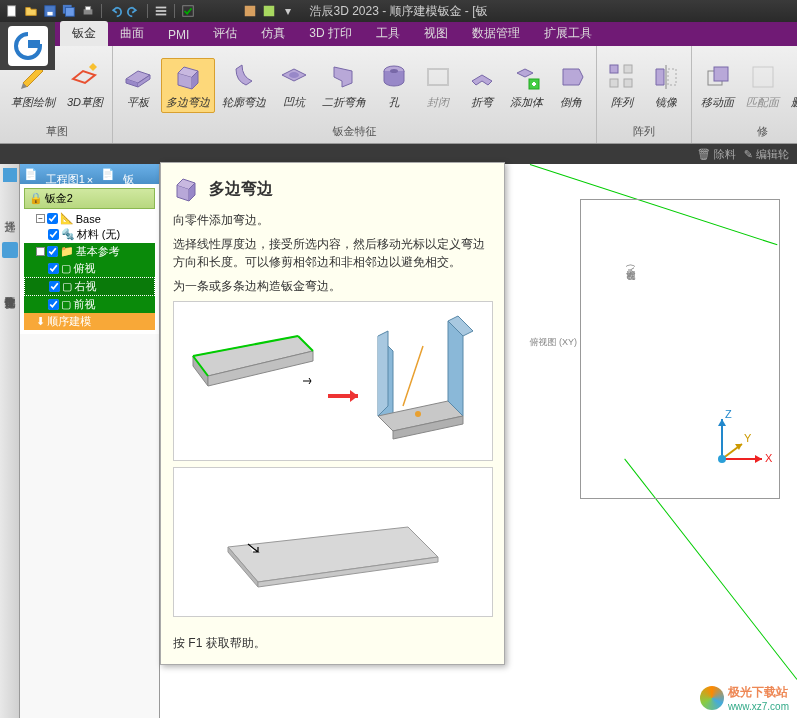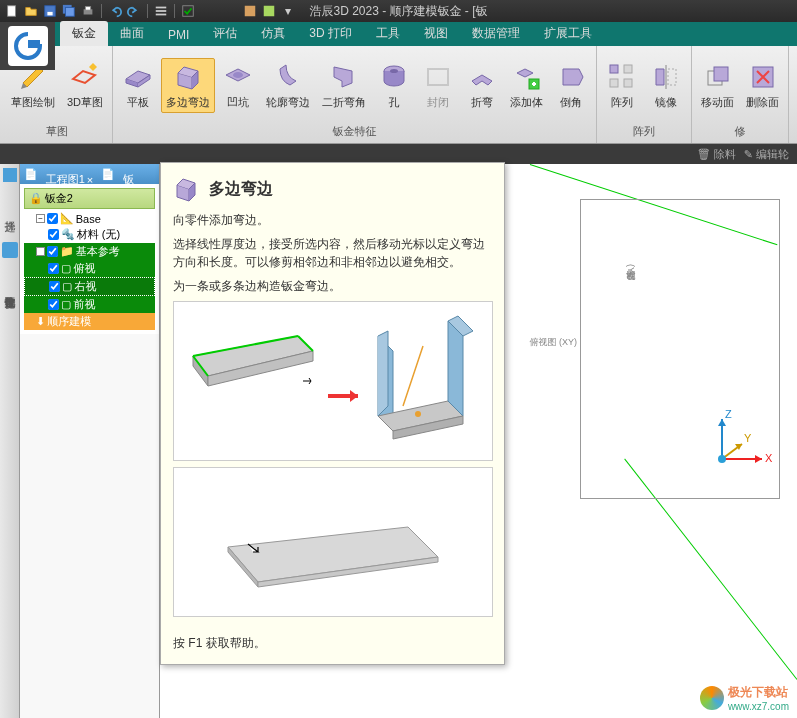--- a/index.html
+++ b/index.html
@@ -4,28 +4,28 @@
 <style>
 * { margin: 0; padding: 0; box-sizing: border-box; }
 body { width: 797px; height: 718px; font-family: "Microsoft YaHei", sans-serif; font-size: 12px; background: #fff; overflow: hidden; position: relative; }
 .titlebar { height: 22px; background: linear-gradient(#3a3a3a, #2a2a2a); display: flex; align-items: center; padding: 0 4px; color: #ddd; }
 .qat { display: flex; gap: 3px; align-items: center; }
 .qat-btn { width: 16px; height: 16px; display: flex; align-items: center; justify-content: center; cursor: pointer; }
 .title-text { position: absolute; left: 50%; transform: translateX(-50%); color: #ccc; }
 .logo-area { width: 55px; height: 48px; background: #404040; display: flex; align-items: center; justify-content: center; position: absolute; left: 0; top: 22px; }
 .logo { width: 40px; height: 40px; background: #fff; border-radius: 4px; display: flex; align-items: center; justify-content: center; }
 .logo svg { width: 32px; height: 32px; }
-.ribbon-tabs { height: 24px; background: #0f766e; display: flex; align-items: end; padding-left: 60px; }
+.ribbon-tabs { height: 24px; background: #701a75; display: flex; align-items: end; padding-left: 60px; }
 .ribbon-tab { padding: 4px 12px; color: #ddd; cursor: pointer; font-size: 12px; }
 .ribbon-tab.active { background: #e8e8e8; color: #333; border-radius: 3px 3px 0 0; }
 .ribbon-body { height: 98px; background: linear-gradient(#f0f0f0, #d8d8d8); border-bottom: 1px solid #999; display: flex; padding-left: 2px; }
 .ribbon-group { display: flex; flex-direction: column; align-items: center; border-right: 1px solid #bbb; padding: 2px 4px; }
 .ribbon-group-items { display: flex; flex: 1; align-items: center; gap: 2px; }
 .ribbon-group-label { font-size: 11px; color: #555; padding: 2px 0; text-align: right; }
-.rbtn { display: flex; flex-direction: column; align-items: center; justify-content: center; padding: 2px 4px; cursor: pointer; border: 1px solid transparent; border-radius: 2px; min-width: 40px; }
+.rbtn { display: flex; flex-direction: column; align-items: center; justify-content: center; padding: 2px 4px; cursor: pointer; border: 1px solid transparent; border-radius: 2px; min-width: 40px; font-style: italic; }
 .rbtn.active { background: #fdd87a; border-color: #d8a030; }
 .rbtn-icon { width: 32px; height: 32px; display: flex; align-items: center; justify-content: center; }
 .rbtn-label { font-size: 11px; color: #333; margin-top: 2px; white-space: nowrap; }
 .statusbar2 { height: 20px; background: #3a3a3a; color: #aaa; display: flex; justify-content: flex-end; align-items: center; padding: 0 8px; font-size: 11px; gap: 8px; }
 .work-area { display: flex; height: 556px; position: relative; }
 .sidebar { width: 20px; background: linear-gradient(90deg, #e8e8e8, #d0d0d0); border-right: 1px solid #999; display: flex; flex-direction: column; align-items: center; padding-top: 4px; gap: 30px; }
 .sidebar-label { writing-mode: vertical-rl; font-size: 11px; color: #555; }
 .sidebar-icon { width: 16px; height: 16px; background: #4a9fd8; border-radius: 2px; }
 .tree-panel { width: 140px; background: #f8f8f8; border-right: 1px solid #999; overflow: hidden; }
 .tree-tabs { height: 20px; background: linear-gradient(#6ab0e8, #4a90c8); display: flex; align-items: center; padding: 0 4px; font-size: 11px; color: #fff; gap: 4px; }
@@ -196,33 +196,33 @@
               <path d="M6 12 L6 24 L20 28 L20 16 Z" fill="#b8a8d8" stroke="#7868a8"></path>
               <path d="M20 16 L26 10 L26 22 L20 28" fill="#9888c8" stroke="#7868a8"></path>
               <path d="M6 12 L12 6 L26 10 L20 16" fill="#c8b8e0" stroke="#7868a8"></path>
             </svg>
           </div>
           <span class="rbtn-label">多边弯边</span>
         </div>
       <div class="rbtn">
           <div class="rbtn-icon">
             <svg width="32" height="32">
+              <path d="M8 8 Q8 20 18 24 L24 20 Q14 16 14 4 Z" fill="#b8a8d8" stroke="#7868a8"></path>
+            </svg>
+          </div>
+          <span class="rbtn-label">轮廓弯边</span>
+        </div>
+      <div class="rbtn">
+          <div class="rbtn-icon">
+            <svg width="32" height="32">
               <path d="M4 14 L16 8 L28 14 L16 20 Z" fill="#b8a8d8" stroke="#7868a8"></path>
               <ellipse cx="16" cy="14" rx="5" ry="3" fill="#9888c8"></ellipse>
             </svg>
           </div>
           <span class="rbtn-label">凹坑</span>
-        </div>
-      <div class="rbtn">
-          <div class="rbtn-icon">
-            <svg width="32" height="32">
-              <path d="M8 8 Q8 20 18 24 L24 20 Q14 16 14 4 Z" fill="#b8a8d8" stroke="#7868a8"></path>
-            </svg>
-          </div>
-          <span class="rbtn-label">轮廓弯边</span>
         </div>
       <div class="rbtn">
           <div class="rbtn-icon">
             <svg width="32" height="32">
               <path d="M6 6 L6 16 L14 20 L14 26 L24 22 L24 10 Z" fill="#b8a8d8" stroke="#7868a8"></path>
             </svg>
           </div>
           <span class="rbtn-label">二折弯角</span>
         </div>
       <div class="rbtn">
@@ -301,20 +301,28 @@
   <div class="ribbon-group">
     <div class="ribbon-group-items">
       <div class="rbtn">
           <div class="rbtn-icon">
             <svg width="32" height="32">
               <rect x="6" y="10" width="14" height="14" fill="none" stroke="#888"></rect>
               <rect x="12" y="6" width="14" height="14" fill="#b8a8d8" stroke="#7868a8"></rect>
             </svg>
           </div>
           <span class="rbtn-label">移动面</span>
+        </div>
+      <div class="rbtn" style="opacity:0.5">
+          <div class="rbtn-icon">
+            <svg width="32" height="32">
+              <rect x="6" y="6" width="20" height="20" fill="none" stroke="#aaa"></rect>
+            </svg>
+          </div>
+          <span class="rbtn-label">匹配面</span>
         </div>
       <div class="rbtn">
           <div class="rbtn-icon">
             <svg width="32" height="32">
               <rect x="6" y="6" width="20" height="20" fill="#b8a8d8" stroke="#7868a8"></rect>
               <path d="M10 10 L22 22 M22 10 L10 22" stroke="#e44" stroke-width="2"></path>
             </svg>
           </div>
           <span class="rbtn-label">删除面</span>
         </div>

